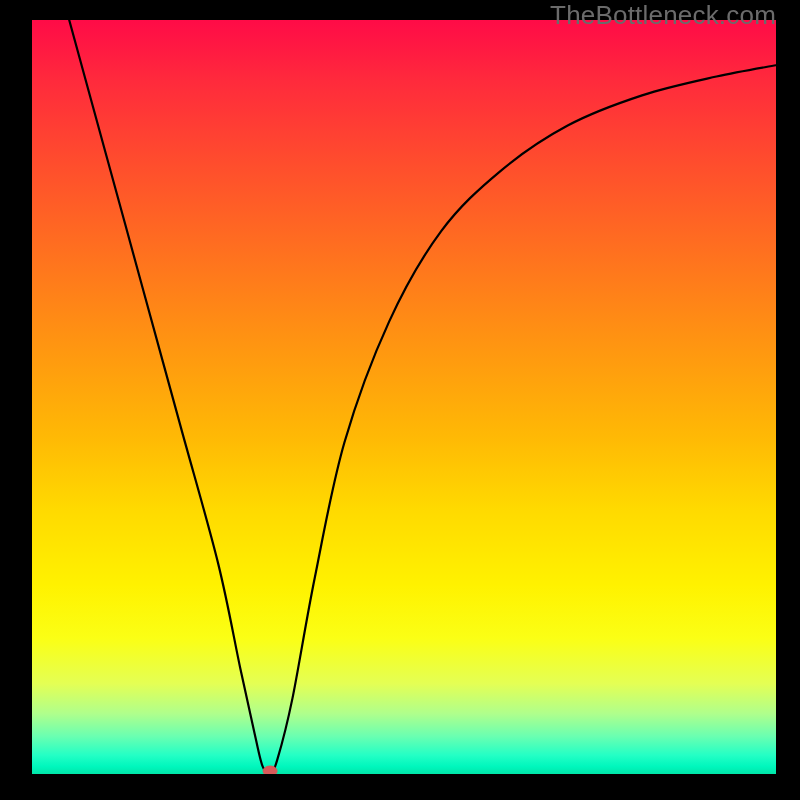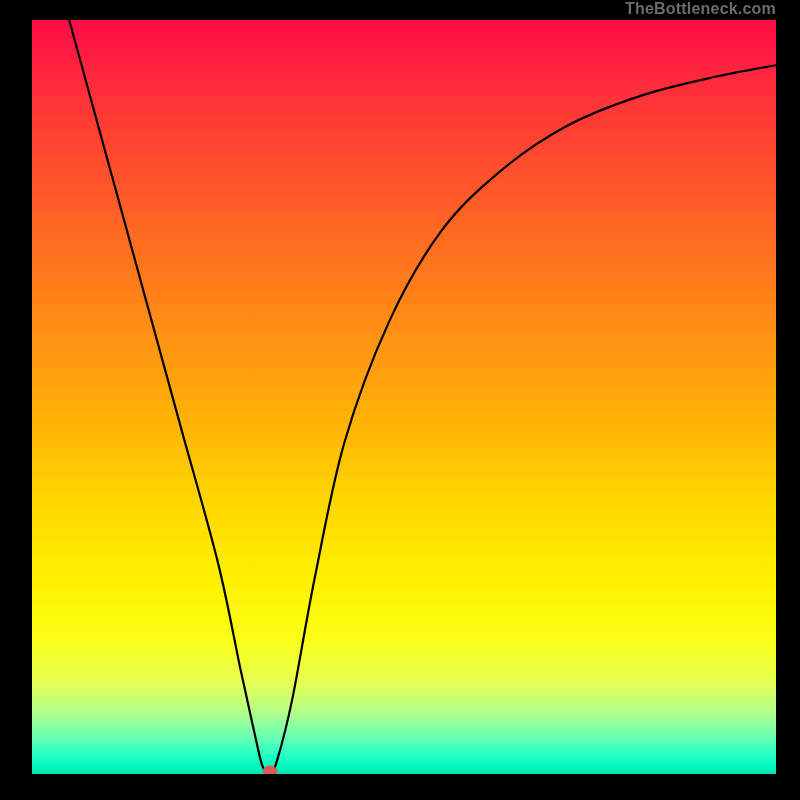--- a/index.html
+++ b/index.html
@@ -48,22 +48,22 @@
   }
   .dot {
     fill: #d85a5a;
     stroke: #d85a5a;
   }
   .watermark {
     position: absolute;
     top: 0;
     right: 24px;
     font-family: Arial, Helvetica, sans-serif;
-    font-size: 16px;
-    font-weight: 700;
+    font-size: 26px;
+    font-weight: 400;
     color: #6b6b6b;
     letter-spacing: 0.2px;
     user-select: none;
   }
 </style>
 </head>
 <body>
 
 <div class="outer">
   <div class="plot">

